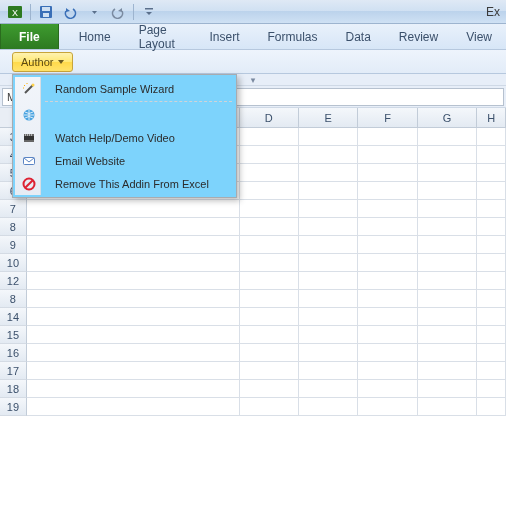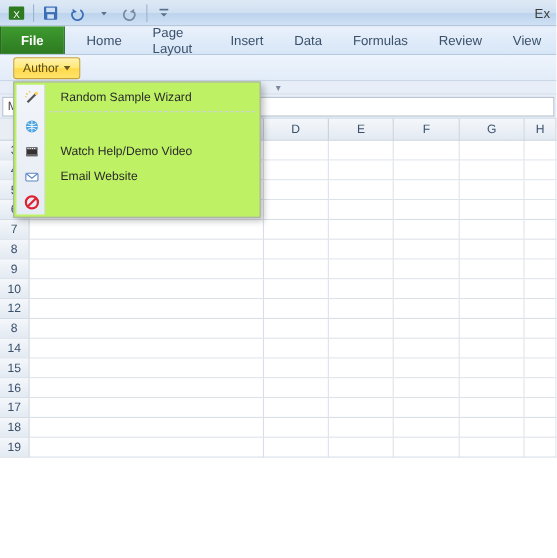--- a/index.html
+++ b/index.html
@@ -92,21 +92,21 @@
     border-right:1px solid #c2ccd8; border-bottom:1px solid #d4dbe4;
     font-size:11px; color:#3b506b; display:flex; align-items:center; justify-content:center;
   }
   .cell {
     width:62px; border-right:1px solid #d9dfe7; border-bottom:1px solid #d9dfe7; background:#fff;
   }
 
   
   .menu {
     position:absolute; left:12px; top:74px; width:225px;
-    background:#bef264; border:1px solid #a7abb0;
+    background:#7dd3fc; border:1px solid #a7abb0;
     box-shadow: 3px 3px 6px rgba(0,0,0,0.25);
     padding:2px; z-index:50;
   }
   .menu-strip {
     position:absolute; left:2px; top:2px; bottom:2px; width:26px;
     background:linear-gradient(#f2f5fa,#e6ecf4);
     border-right:1px solid #d8dde4;
   }
   .menu-items { position:relative; }
   .menu-item {
@@ -164,22 +164,22 @@
     </div>
   </div>
   <div class="app-title">Ex</div>
 </div>
 
 <div class="ribbon-tabs">
   <div class="file-tab">File</div>
   <div class="tab">Home</div>
   <div class="tab">Page Layout</div>
   <div class="tab">Insert</div>
+  <div class="tab">Formulas</div>
   <div class="tab">Data</div>
-  <div class="tab">Formulas</div>
   <div class="tab">Review</div>
   <div class="tab">View</div>
 </div>
 
 <div class="ribbon-body">
   <div class="sample-btn">
     <span>Author</span>
     <span class="tri"></span>
   </div>
 </div>
@@ -397,15 +397,16 @@
         </span>
         <span class="mi-label">Email Website</span>
       </div>
       <div class="menu-item">
         <span class="mi-icon">
           <svg width="14" height="14">
             <circle cx="7" cy="7" r="5.5" fill="none" stroke="#d23" stroke-width="2"></circle>
             <line x1="3.2" y1="10.8" x2="10.8" y2="3.2" stroke="#d23" stroke-width="2"></line>
           </svg>
         </span>
+        <span class="mi-label">Remove This Addin From Excel</span>
       </div>
     </div>
 </div>
 
 </body></html>

